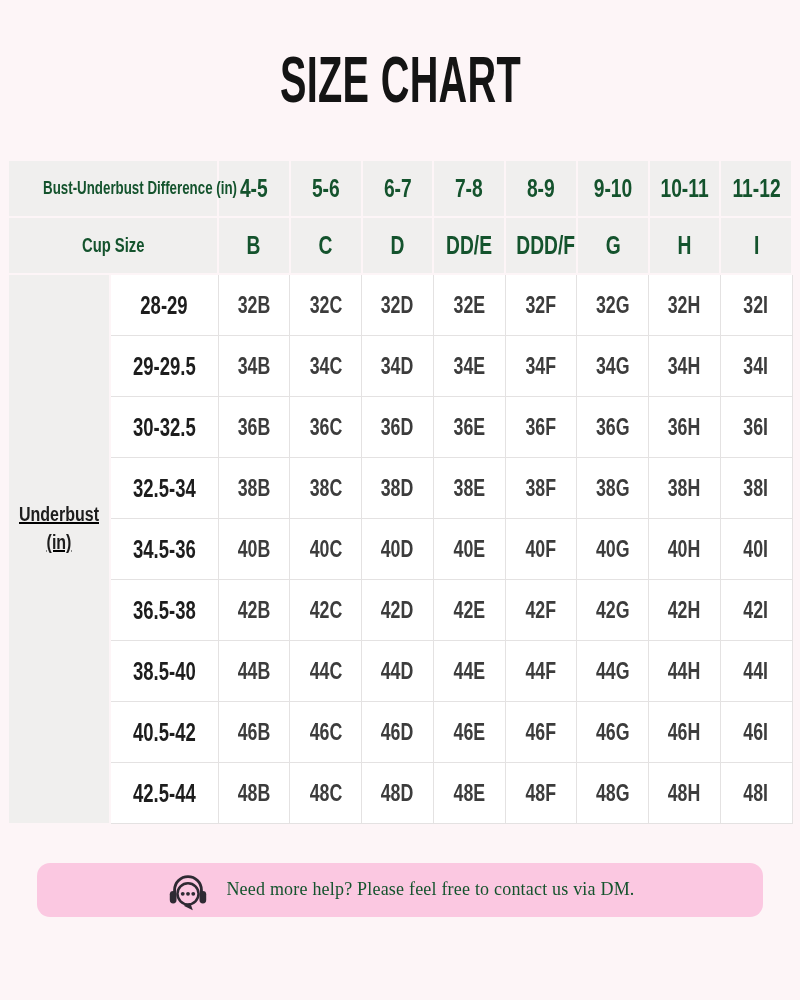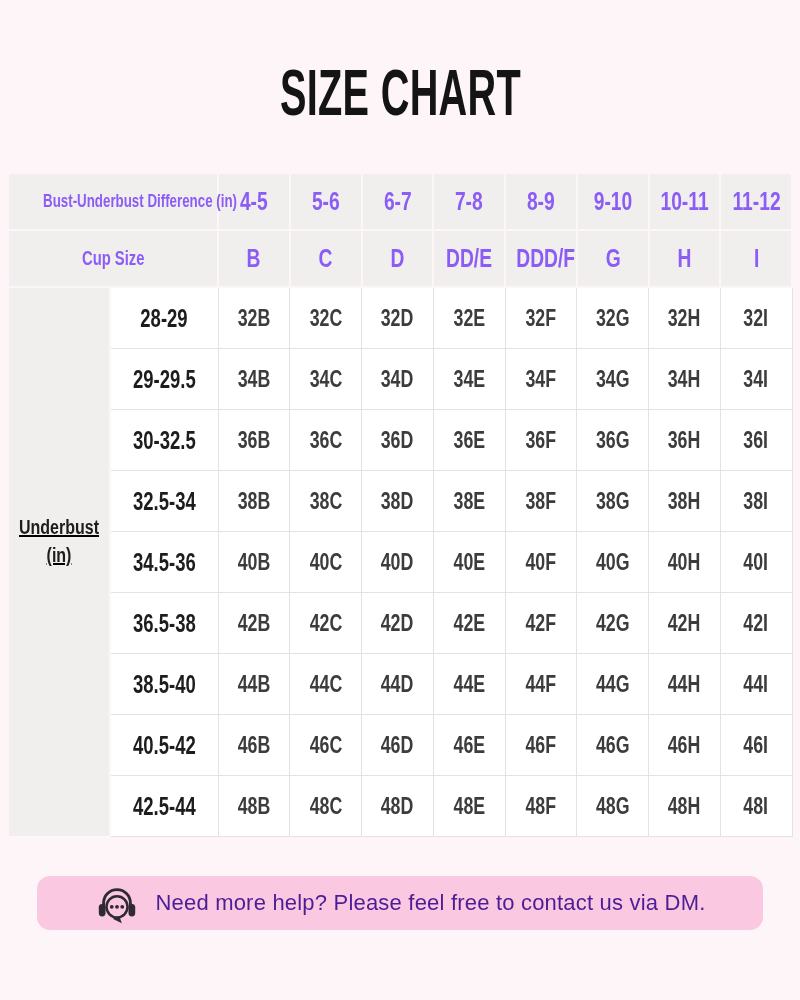--- a/index.html
+++ b/index.html
@@ -2,41 +2,41 @@
 <html><head>
 <meta charset="utf-8">
 <style>
   html, body { margin: 0; padding: 0; }
   body {
     width: 800px; height: 1000px;
     background: #fdf5f7;
     font-family: "Liberation Sans", sans-serif;
     overflow: hidden;
   }
-  .title-wrap { text-align: center; padding-top: 60px; height: 72px; }
+  .title-wrap { text-align: center; padding-top: 47px; height: 72px; }
   .title-wrap h1 {
     margin: 0; display: inline-block;
     font-size: 64px; font-weight: bold; color: #141414;
     line-height: 1.05; white-space: nowrap;
     transform: scaleX(0.62);
     letter-spacing: 0.5px;
   }
   table {
     width: 784px; margin: 40px auto 0;
     border-collapse: collapse; table-layout: fixed;
   }
   .c-group { width: 102px; }
   .c-label { width: 108px; }
   .c-size  { width: 71.75px; }
 
   th {
     background: #f0efee;
     border: 2px solid #fdf5f7;
     height: 55px; text-align: center; vertical-align: middle;
-    font-weight: bold; color: #8b5cf6; padding: 0;
+    font-weight: bold; color: #14532d; padding: 0;
   }
   tbody td {
     background: #ffffff;
     border: 1px solid #e4e2e2;
     height: 60px; text-align: center; vertical-align: middle;
     padding: 0;
   }
   td.group {
     background: #f0efee;
     border: 2px solid #fdf5f7;
@@ -57,21 +57,21 @@
   }
   .banner {
     width: 726px; height: 54px;
     margin: 38px auto 0;
     background: #fbc8e1;
     border-radius: 13px;
     display: flex; align-items: center; justify-content: center;
     gap: 15px;
   }
   .banner svg { width: 46px; height: 46px; flex: 0 0 auto; }
-  .banner .msg { font-size: 22px; color: #4c1d95; letter-spacing: 0.2px; }
+  .banner .msg { font-size: 18px; color: #14532d; letter-spacing: 0.2px; font-family: Liberation Serif, serif; }
 </style>
 </head>
 <body>
 
 <div class="title-wrap">
   <h1>SIZE CHART</h1>
 </div>
 
 <table>
   <colgroup>

